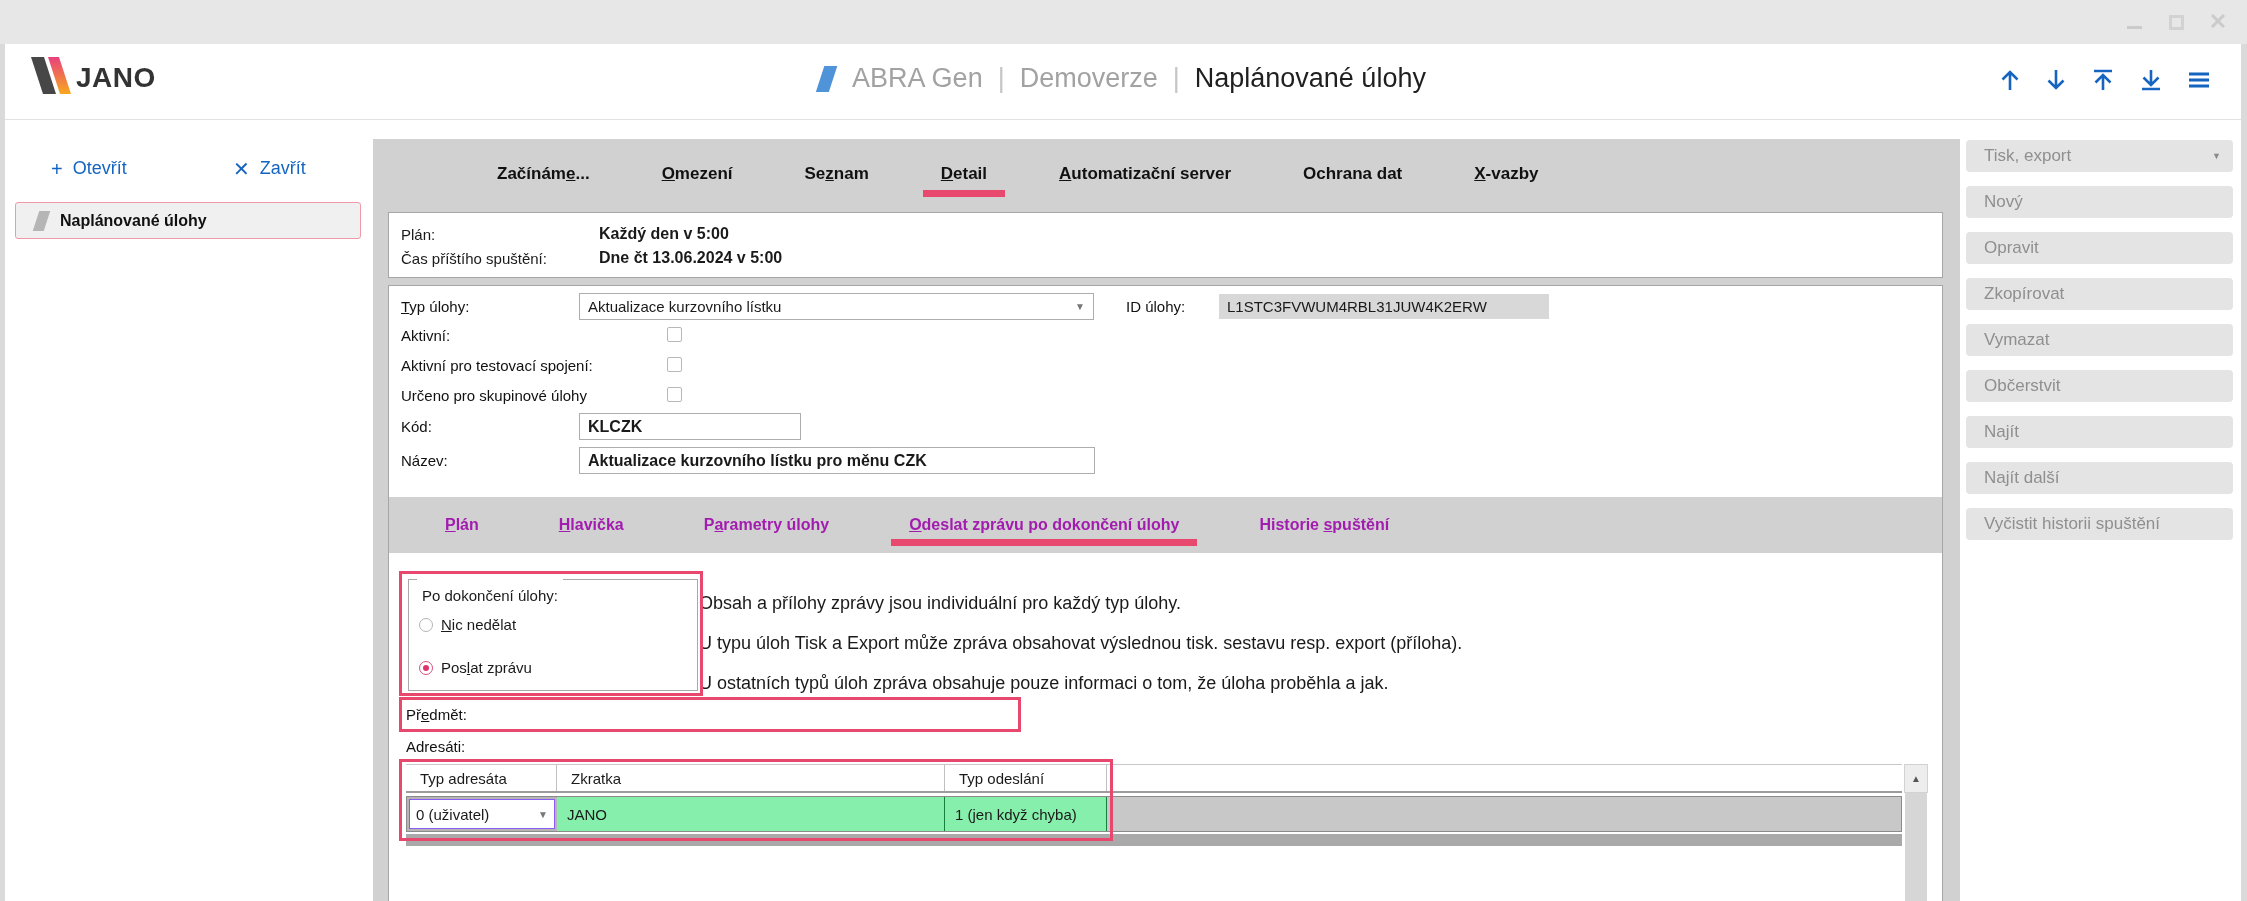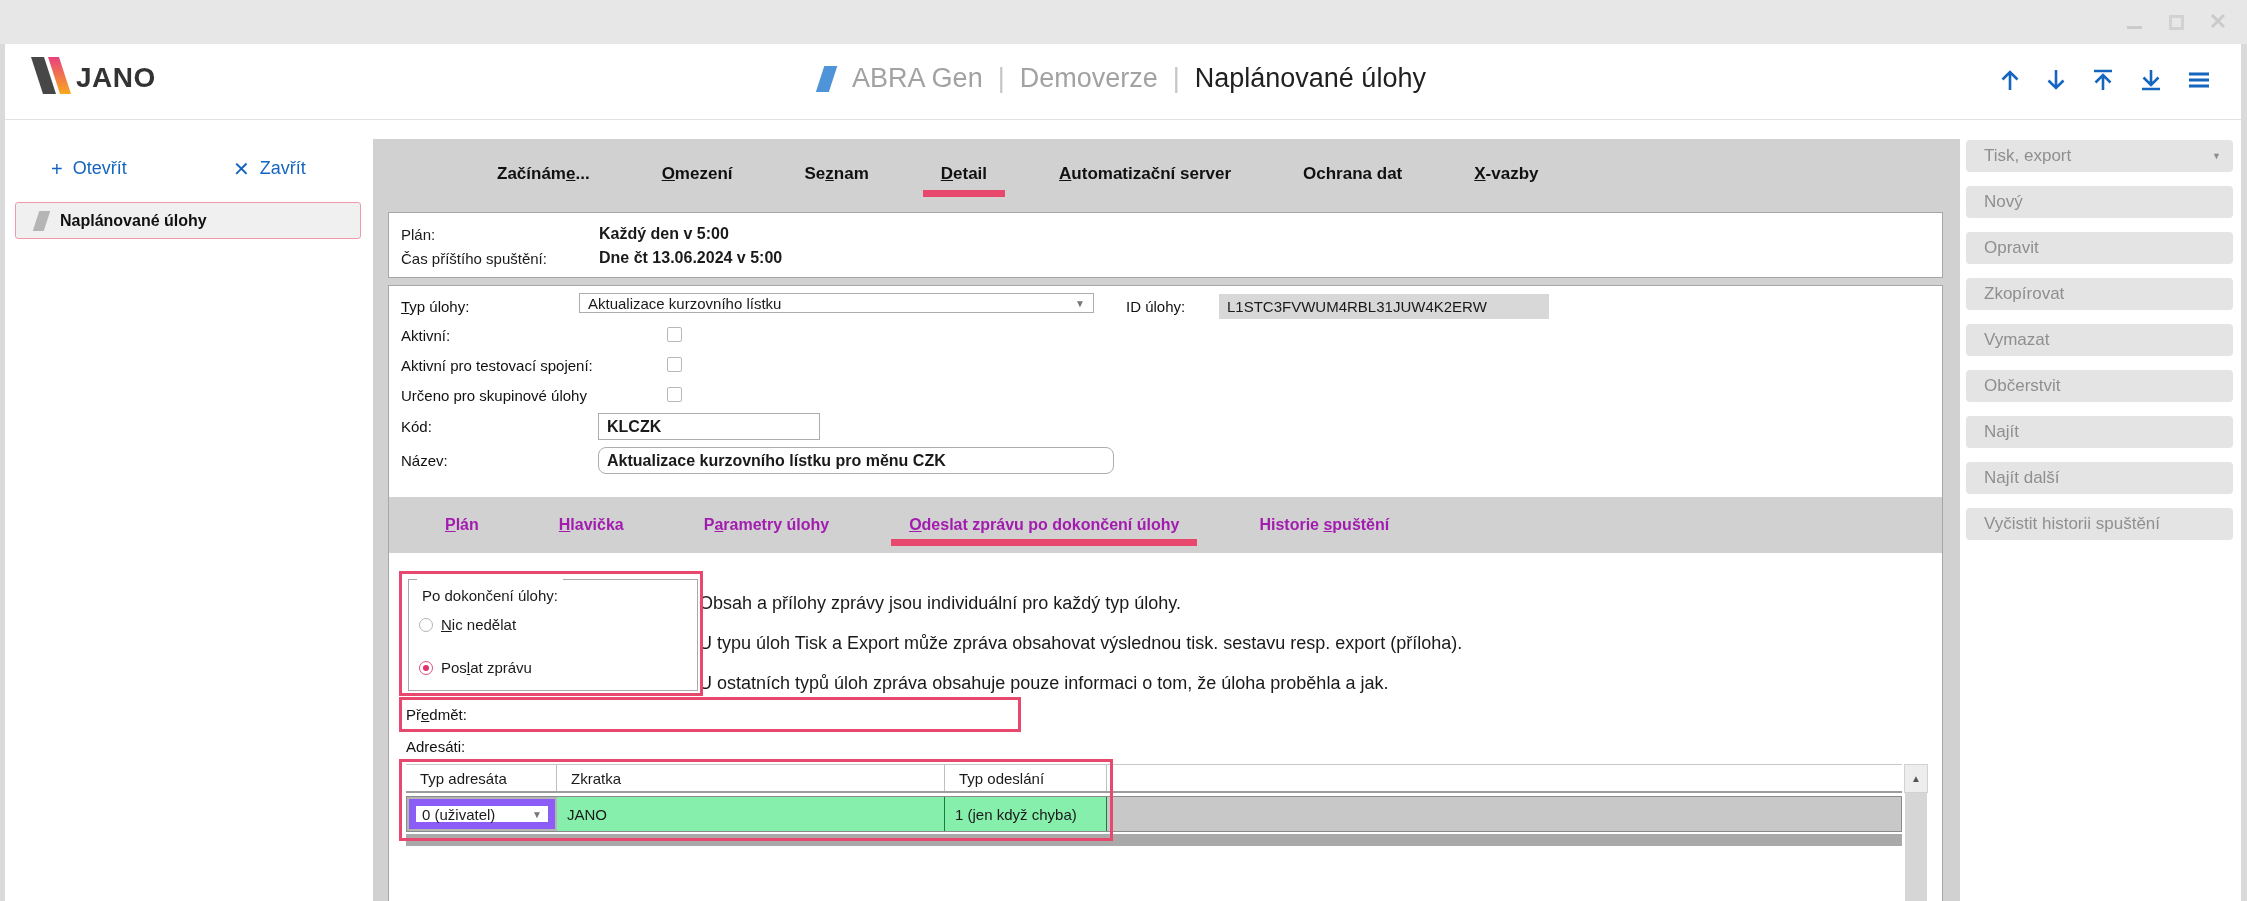--- a/index.html
+++ b/index.html
@@ -45,21 +45,21 @@
   .tabs { position:absolute; left:0; top:0; right:0; height:69px; display:flex; align-items:center; padding-left:124px; gap:72px; font-size:17px; font-weight:700; color:#111; }
   .tab { position:relative; white-space:nowrap; cursor:pointer; }
   .tab.active::after { content:""; position:absolute; left:-18px; right:-18px; bottom:-13px; height:7px; background:#e8486e; }
   .box { position:absolute; background:#fff; border:1px solid #a6a6a6; }
   .box1 { left:15px; top:73px; width:1555px; height:66px; padding:9px 0 0 12px; font-size:15px; }
   .plan-row { display:flex; height:24px; align-items:center; }
   .plan-label { width:198px; }
   .plan-value { font-weight:700; font-size:16px; }
   .box2 { left:15px; top:146px; width:1555px; height:616px; border-bottom:none; }
   .f-label { position:absolute; font-size:15px; color:#111; white-space:nowrap; }
-  .f-input { position:absolute; background:#fff; border:1px solid #adadad; font-size:16px; font-weight:700; display:flex; align-items:center; padding-left:8px; white-space:nowrap;margin-left:19px; }
+  .f-input { position:absolute; background:#fff; border:1px solid #adadad; font-size:16px; font-weight:700; display:flex; align-items:center; padding-left:8px; white-space:nowrap; }
   .dropdown { position:absolute; background:#fff; border:1px solid #adadad; font-size:15px; display:flex; align-items:center; padding:0 8px; }
   .dd-arrow { margin-left:auto; font-size:10px; color:#777; }
   .readonly-field { position:absolute; background:#d8d8d8; font-size:15px; display:flex; align-items:center; padding-left:8px; }
   .checkbox { position:absolute; width:15px; height:15px; background:#fff; border:1px solid #b8b8b8; border-radius:2px; }
   
   .subtabs { position:absolute; left:0; right:0; top:211px; height:56px; background:#d1d1d1; display:flex; align-items:center; padding-left:56px; gap:80px; font-size:16px; font-weight:700; color:#a21caf; }
   .subtab { position:relative; white-space:nowrap; cursor:pointer; }
   .subtab.active::after { content:""; position:absolute; left:-18px; right:-18px; bottom:-12px; height:7px; background:#e8486e; }
   
   .annot { position:absolute; border:3px solid #e8486e; pointer-events:none; z-index:6; }
@@ -73,21 +73,21 @@
   .radio { width:14px; height:14px; border-radius:50%; border:1px solid #b4b4b4; background:#fff; flex:none; position:relative; }
   .radio.sel { border-color:#d9537e; }
   .radio.sel::after { content:""; position:absolute; left:3px; top:3px; width:6px; height:6px; border-radius:50%; background:#e0336e; }
   .info-line { position:absolute; left:310px; font-size:18px; white-space:nowrap; }
   
   .tbl-header { position:absolute; left:17px; top:478px; width:1496px; height:29px; background:#fff; border-top:1px solid #c8c8c8; border-bottom:2px solid #9c9c9c; display:flex; font-size:15px; }
   .th { display:flex; align-items:center; padding-left:14px; border-right:1px solid #c0c0c0; height:100%; }
   .th-1 { width:151px; } .th-2 { width:388px; } .th-3 { width:162px; } .th-fill { flex:1; border-right:none; }
   .tbl-row { position:absolute; left:17px; top:510px; width:1496px; height:36px; border:1px solid #8a8a8a; display:flex; background:#c7c7c7; font-size:15px; }
   .td-type { width:150px; padding:2px; background:#b5b5b5; }
-  .row-dd { width:100%; height:100%; background:#fff; border:7px solid #8b5cf6; display:flex; align-items:center; padding:0 6px; font-size:15px; }
+  .row-dd { width:100%; height:100%; background:#fff; border:1px solid #8b5cf6; display:flex; align-items:center; padding:0 6px; font-size:15px; }
   .td { display:flex; align-items:center; padding-left:10px; background:#86efac; border-right:1px solid #15803d; }
   .td-2 { width:388px; } .td-3 { width:162px; }
   .td-fill { flex:1; background:#c8c8c8; border-right:none; }
   .tbl-strip { position:absolute; left:17px; top:548px; width:1496px; height:12px; background:#a9a9a9; }
   .tbl-scroll-btn { position:absolute; left:1515px; top:478px; width:24px; height:29px; background:#ededed; border:1px solid #d2d2d2; display:flex; align-items:center; justify-content:center; font-size:10px; color:#555; }
   .tbl-scroll-track { position:absolute; left:1516px; top:507px; width:22px; bottom:0; background:#d6d6d6; }
   
   .sidebar { position:absolute; left:1966px; top:140px; width:267px; bottom:0; background:#fff; }
   .side-btn { position:relative; width:100%; height:32px; margin-bottom:14px; background:#e4e4e4; color:#8f8f8f; font-size:17px; display:flex; align-items:center; padding-left:18px; cursor:pointer; border-radius:4px; }
   .side-btn.group-gap { margin-top:10px; }
@@ -194,41 +194,41 @@
       </div>
       <div class="plan-row">
         <span class="plan-label">Čas příštího spuštění:</span>
         <span class="plan-value">Dne čt 13.06.2024 v 5:00</span>
       </div>
     </div>
 
     <div class="box box2">
 
       <span class="f-label" style="left:12px; top:12px;"><u>T</u>yp úlohy:</span>
-      <div class="dropdown" style="left:190px; top:7px; width:515px; height:20px;">
+      <div class="dropdown" style="left:190px; top:7px; width:515px; height:27px;">
         <span>Aktualizace kurzovního lístku</span>
         <span class="dd-arrow">▼</span>
       </div>
       <span class="f-label" style="left:737px; top:12px;">ID úlohy:</span>
       <div class="readonly-field" style="left:830px; top:8px; width:330px; height:25px;">L1STC3FVWUM4RBL31JUW4K2ERW</div>
 
       <span class="f-label" style="left:12px; top:41px;">Aktivní:</span>
       <div class="checkbox" style="left:278px; top:41px;"></div>
 
       <span class="f-label" style="left:12px; top:71px;">Aktivní pro testovací spojení:</span>
       <div class="checkbox" style="left:278px; top:71px;"></div>
 
       <span class="f-label" style="left:12px; top:101px;">Určeno pro skupinové úlohy</span>
       <div class="checkbox" style="left:278px; top:101px;"></div>
 
       <span class="f-label" style="left:12px; top:132px;">Kód:</span>
       <div class="f-input" style="left:190px; top:127px; width:222px; height:27px;">KLCZK</div>
 
       <span class="f-label" style="left:12px; top:166px;">Název:</span>
-      <div class="f-input" style="left:190px; top:161px; width:516px; height:27px;border-radius:8px;">Aktualizace kurzovního lístku pro měnu CZK</div>
+      <div class="f-input" style="left:190px; top:161px; width:516px; height:27px;">Aktualizace kurzovního lístku pro měnu CZK</div>
 
       <div class="subtabs">
         <span class="subtab"><u>P</u>lán</span>
         <span class="subtab"><u>H</u>lavička</span>
         <span class="subtab">P<u>a</u>rametry úlohy</span>
         <span class="subtab active"><u>O</u>deslat zprávu po dokončení úlohy</span>
         <span class="subtab">Historie <u>s</u>puštění</span>
       </div>
 
       <div class="groupbox">

